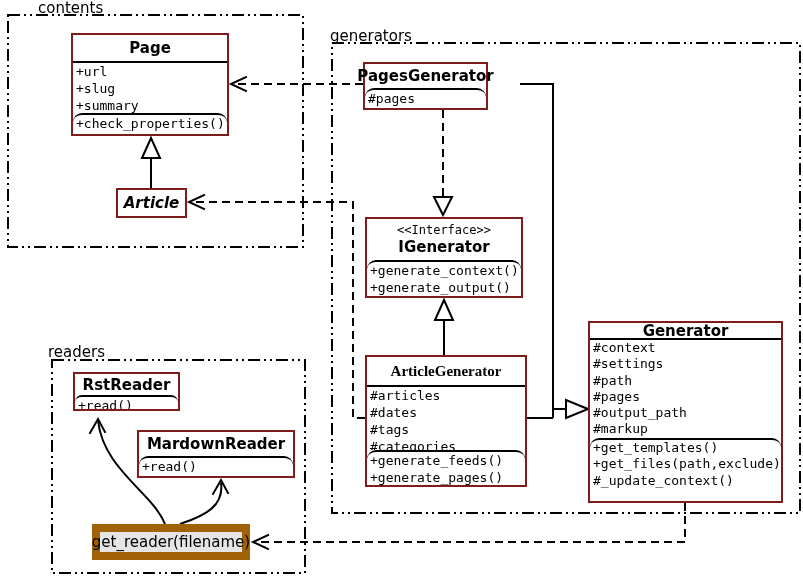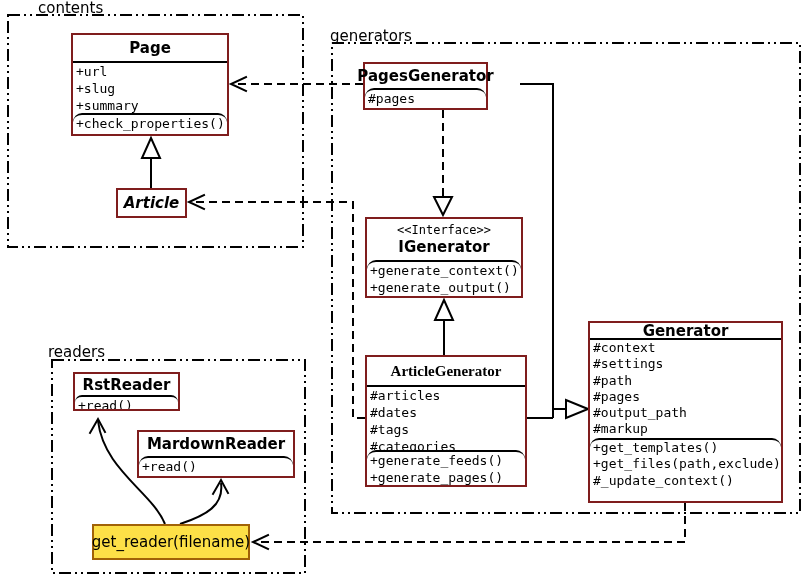--- a/index.html
+++ b/index.html
@@ -59,22 +59,22 @@
     font-size: 13px;
     line-height: 17px;
     padding: 0 3px;
     box-sizing: border-box;
     overflow: hidden;
   }
   .uml-sec.flex1 { flex: 1 1 auto; border-radius: 9px; }
   .lh16 { line-height: 16.3px; }
   .plainbox {
     position: absolute;
-    background: #fde047;
-    border: 2px solid #a16207;
+    background: #e5e5e5;
+    border: 8px solid #a16207;
     box-sizing: border-box;
     display: flex;
     align-items: center;
     justify-content: center;
     font-size: 15px;
   }
 </style>
 </head>
 <body>
 

